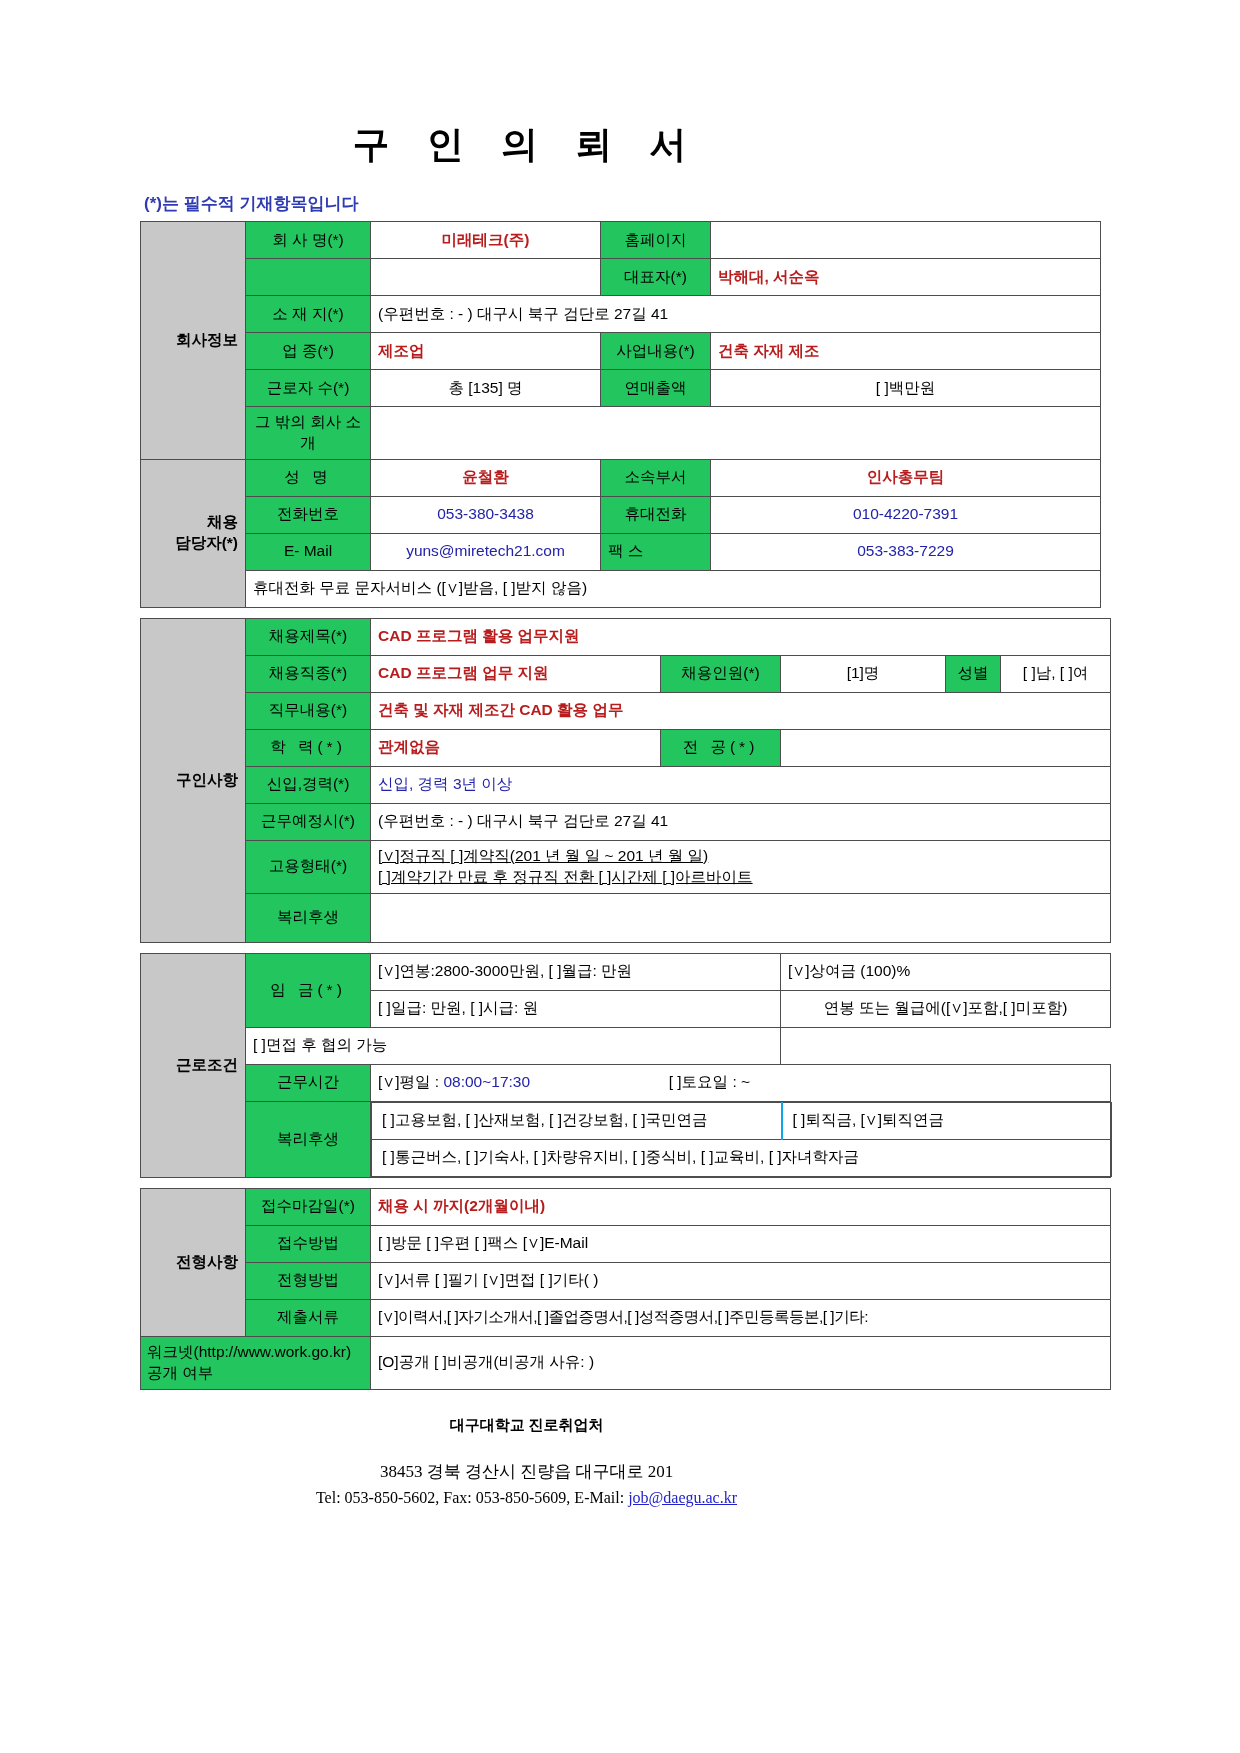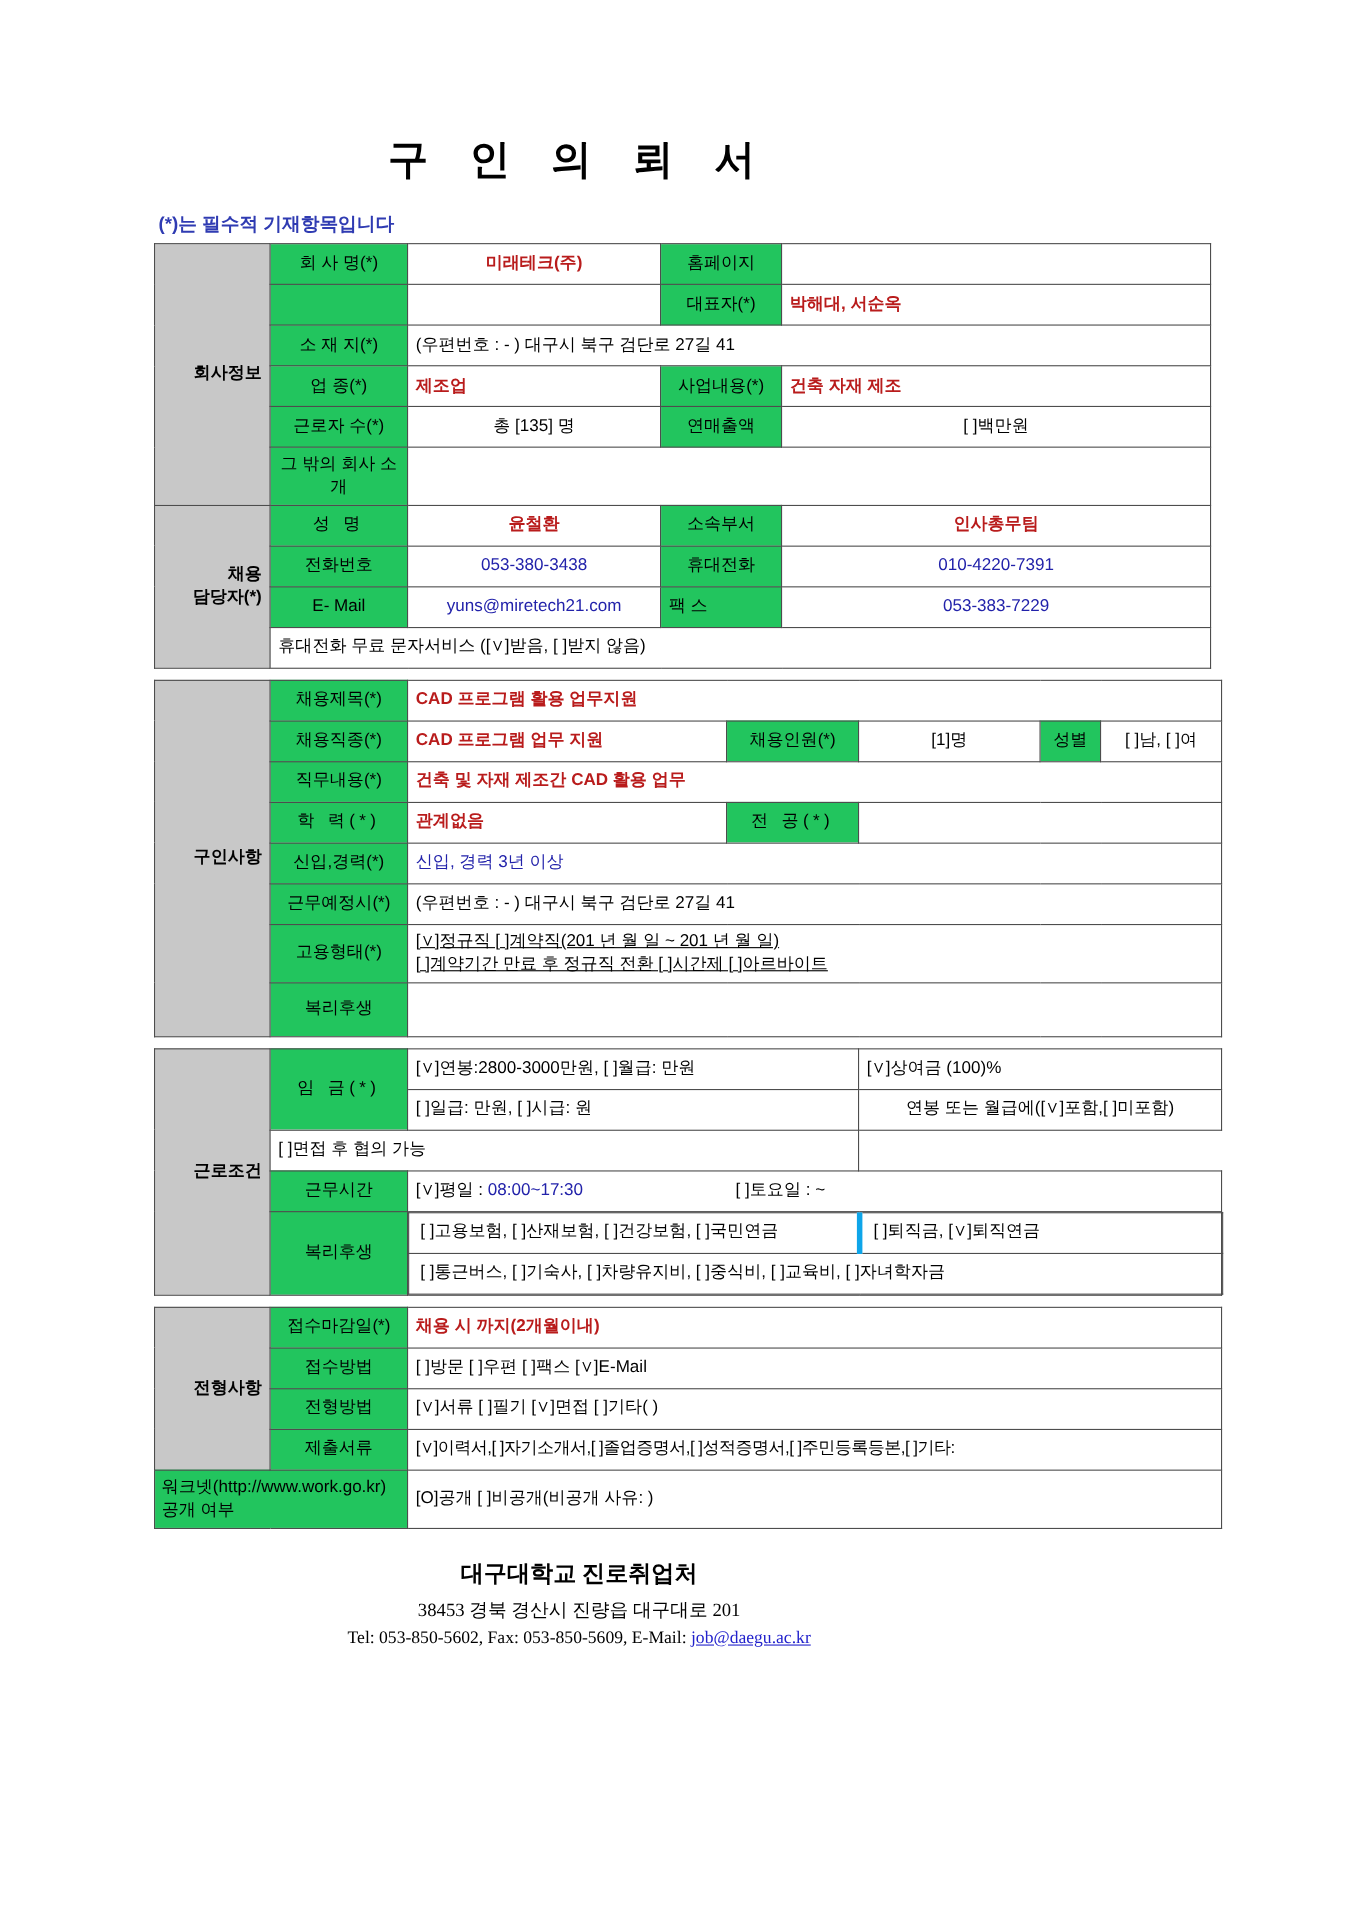--- a/index.html
+++ b/index.html
@@ -82,23 +82,23 @@
     padding: 0;
     font-size: 15.5px;
   }
   .two-line { line-height: 1.5; text-decoration: underline; }
   .footer {
     margin-top: 26px;
     text-align: center;
     font-family: "Liberation Serif", serif;
   }
   .footer .f1 {
-    font-size: 21px;
-    font-weight: bold;
-    margin-bottom: 8px;
+    font-size: 15px;
+    font-weight: bold;
+    margin-bottom: 25px;
   }
   .footer .f2 {
     font-size: 17px;
     margin-bottom: 6px;
   }
   .footer .f3 {
     font-size: 16px;
   }
   .footer .mail {
     color: #2222cc;
@@ -280,21 +280,21 @@
     <tr>
       <td class="lbl">복리후생</td>
       <td class="val" colspan="2" style="padding:0">
         <table class="inner">
           <colgroup>
                 <col style="width:410px">
                 <col style="width:330px">
               </colgroup>
           <tbody>
                 <tr>
-            <td style="border-right:5px solid #0ea5e9;border-bottom:1px solid #4d4d4d;padding:5px 7px 5px 10px">[  ]고용보험, [  ]산재보험, [  ]건강보험, [  ]국민연금</td>
+            <td style="border-right:2px solid #0ea5e9;border-bottom:1px solid #4d4d4d;padding:5px 7px 5px 10px">[  ]고용보험, [  ]산재보험, [  ]건강보험, [  ]국민연금</td>
             <td style="border-bottom:1px solid #4d4d4d;padding:5px 7px 5px 10px">[  ]퇴직금,  [∨]퇴직연금</td>
           </tr>
           <tr>
             <td colspan="2" style="padding:5px 7px 5px 10px">[  ]통근버스, [  ]기숙사, [  ]차량유지비, [  ]중식비, [  ]교육비, [  ]자녀학자금</td>
           </tr>
         </tbody>
             </table>
       </td>
     </tr>
   </tbody>

